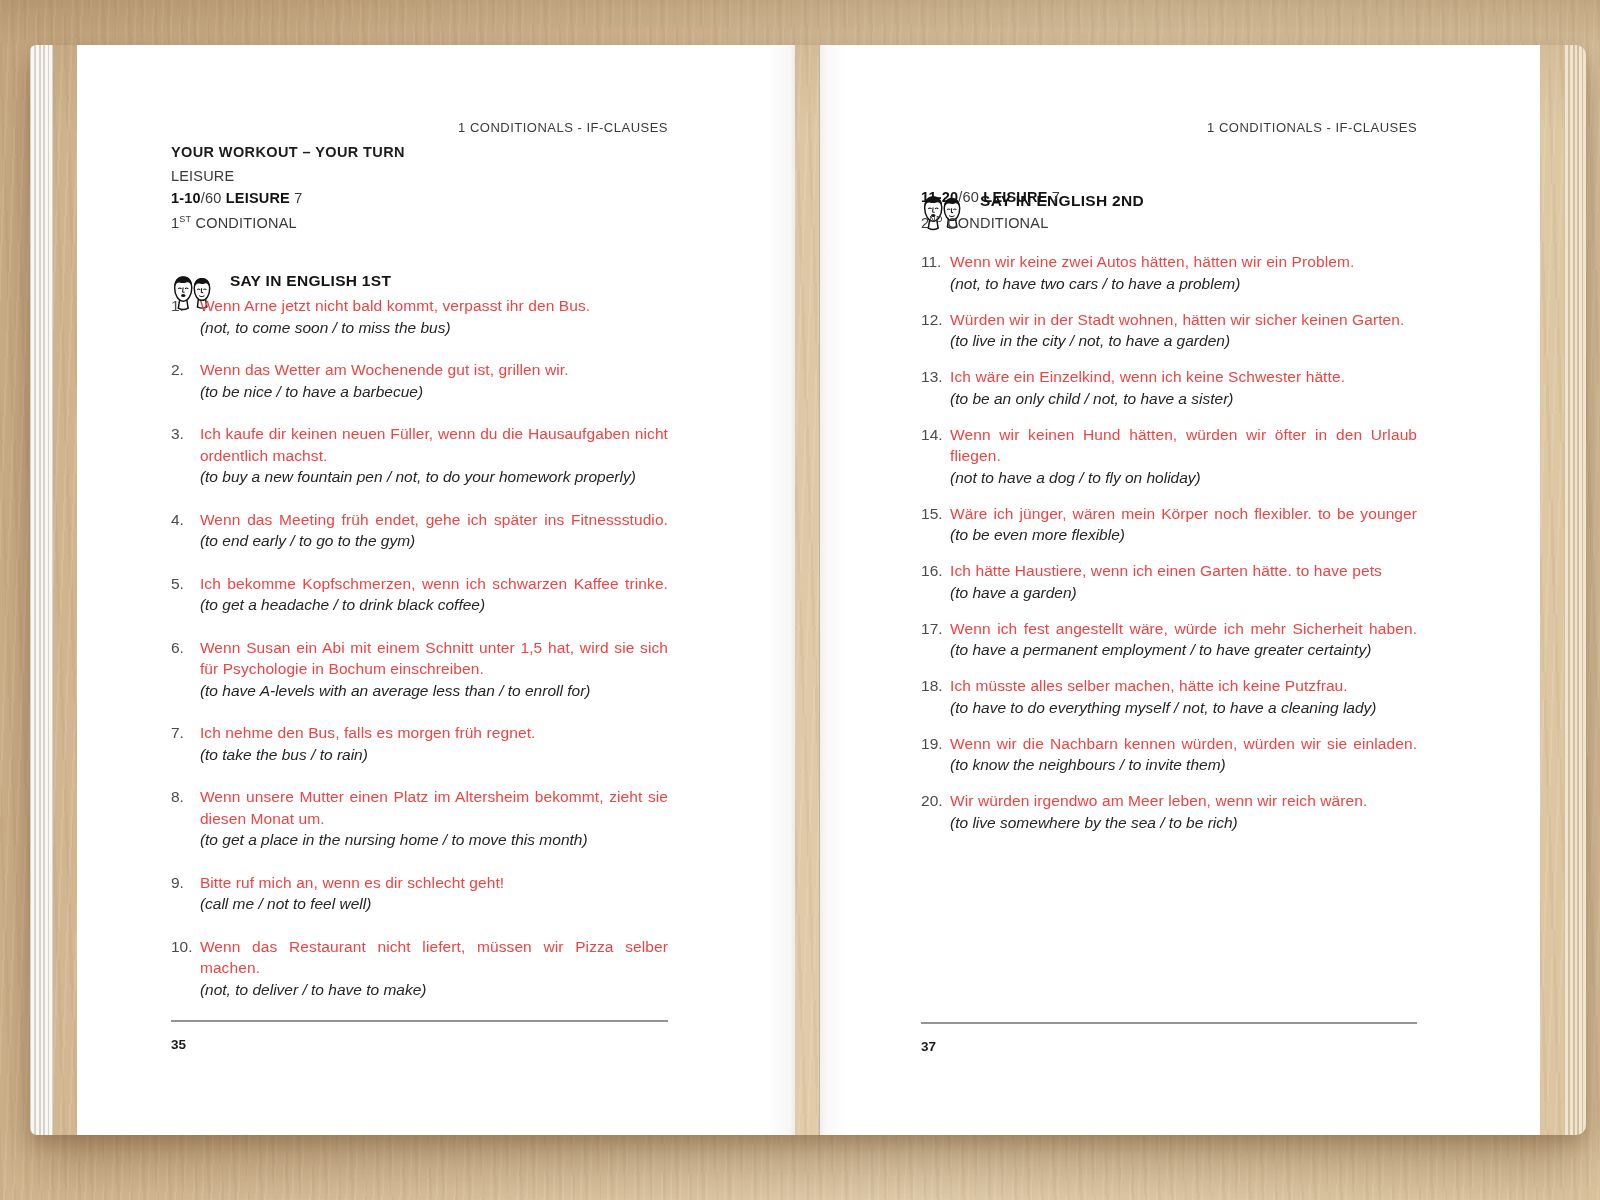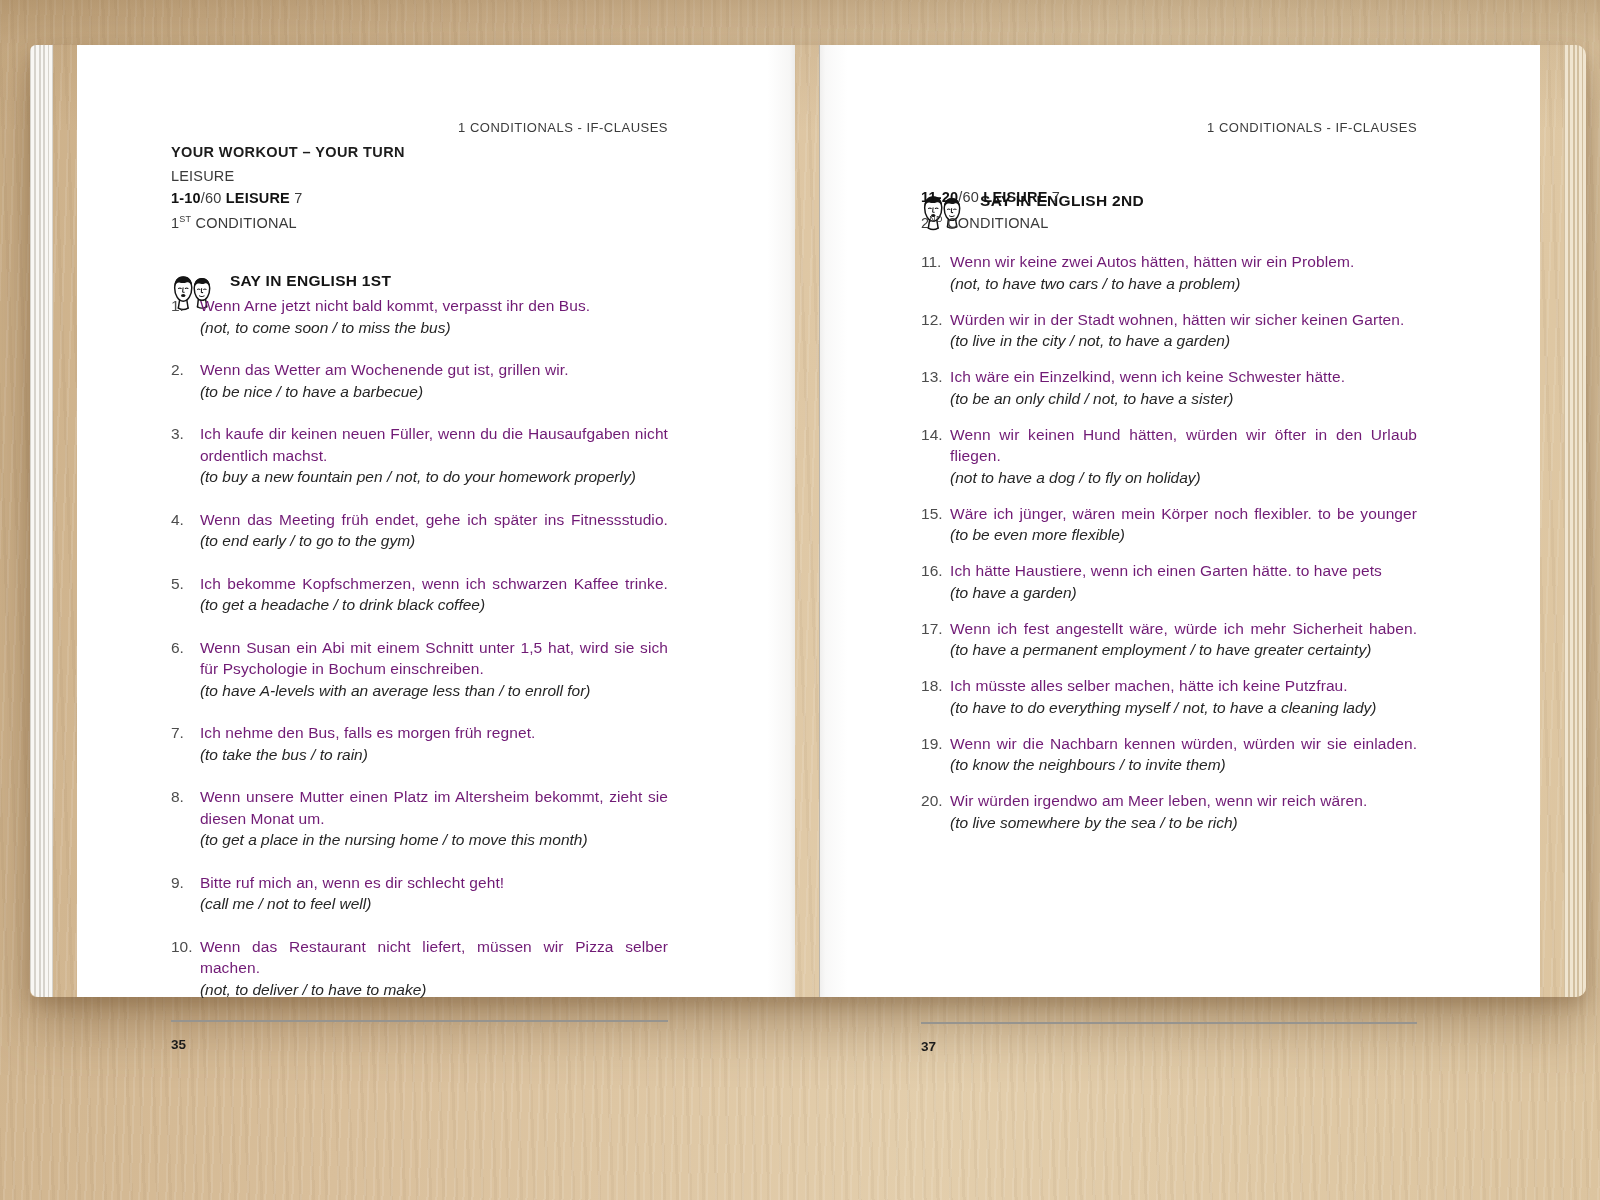--- a/index.html
+++ b/index.html
@@ -9,21 +9,21 @@
   .scene {
     position:relative; width:1600px; height:1200px;
     background:
       linear-gradient(180deg, rgba(125,92,52,.30) 0%, rgba(125,92,52,.10) 4%, rgba(255,255,255,0) 11%),
       repeating-linear-gradient(92deg, rgba(255,255,255,.10) 0 2px, rgba(255,255,255,0) 2px 9px),
       repeating-linear-gradient(88deg, rgba(122,92,58,.06) 0 3px, rgba(122,92,58,0) 3px 13px),
       linear-gradient(100deg, #ccb089 0%, #d9bf9b 30%, #e3ceac 62%, #dcc49f 100%);
   }
 
   .book {
-    position:absolute; left:30px; top:45px; width:1556px; height:952px;
+    position:absolute; left:30px; top:45px; width:1556px; height:1090px;
     display:flex;
     border-radius:6px 10px 10px 6px;
     box-shadow: 0 30px 55px rgba(95,63,28,.38), 0 8px 18px rgba(95,63,28,.26);
     gap: 24px;
   }
   .edge-left {
     width:24px; border-radius:6px 0 0 8px;
     background:#f6f5f2;
     background-image:repeating-linear-gradient(90deg, #d6d3cc 0 1.5px, #f8f7f4 1.5px 4.5px);
   }
@@ -59,21 +59,21 @@
   .faces-icon { display:block; }
   .faces-icon svg { display:block; }
 
   .items { position:absolute; }
   .page-left  .items { top:250px; left:94px;  right:127px; }
   .page-right .items { top:206px; left:101px; right:123px; }
   .item { display:flex; margin-bottom:21px; }
   .page-right .item { margin-bottom:14.5px; }
   .item .num { flex:0 0 29px; font-size:15.5px; color:#4c4c4c; line-height:21.5px; }
   .item .txt { flex:1; min-width:0; }
-  .de { font-size:15.5px; color:#701a75; line-height:21.5px; text-align:justify; letter-spacing:.1px; }
+  .de { font-size:15.5px; color:#ef4444; line-height:21.5px; text-align:justify; letter-spacing:.1px; }
   .de.stretch { text-align-last:justify; }
   .en { font-size:15.5px; color:#262626; font-weight:normal; font-style:italic; line-height:21.5px; }
 
   .footer { position:absolute; border-top:2px solid #96948f; }
   .page-left  .footer { top:975px; left:94px;  right:127px; }
   .page-right .footer { top:977px; left:101px; right:123px; }
   .pageno { margin-top:15px; font-weight:bold; font-size:13.5px; color:#1b1b1b; }
 </style>
 </head>
 <body>

